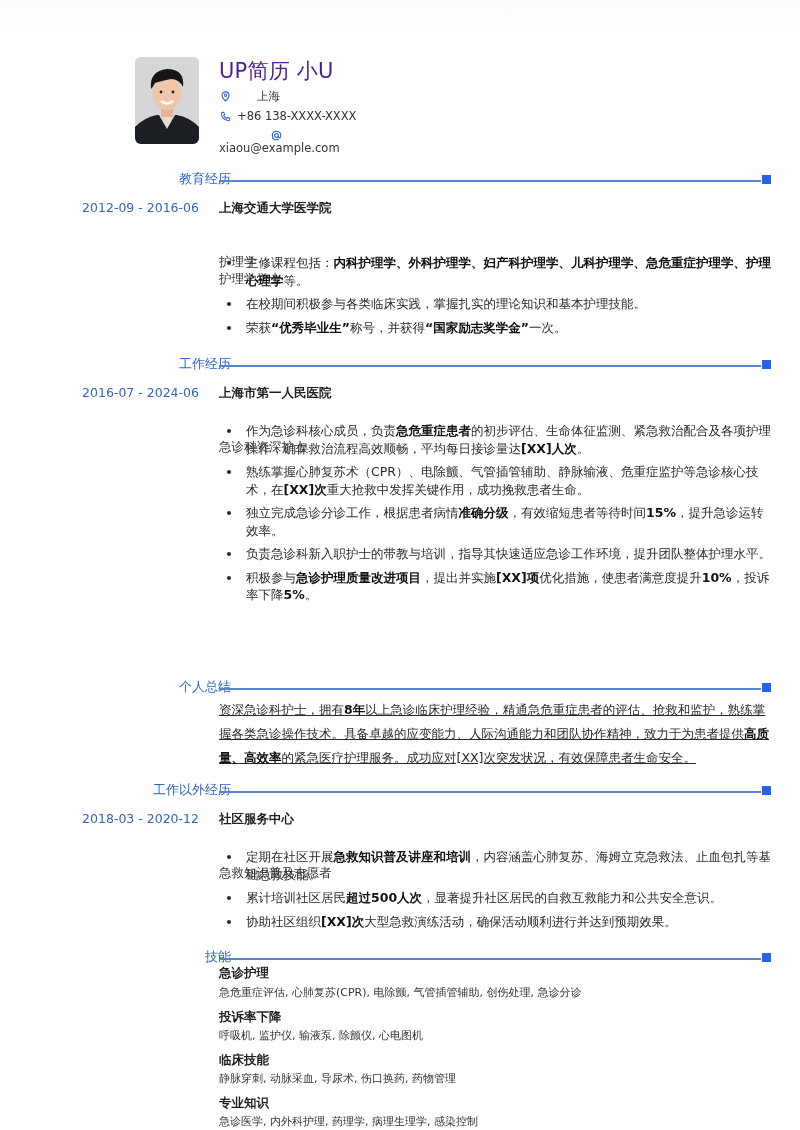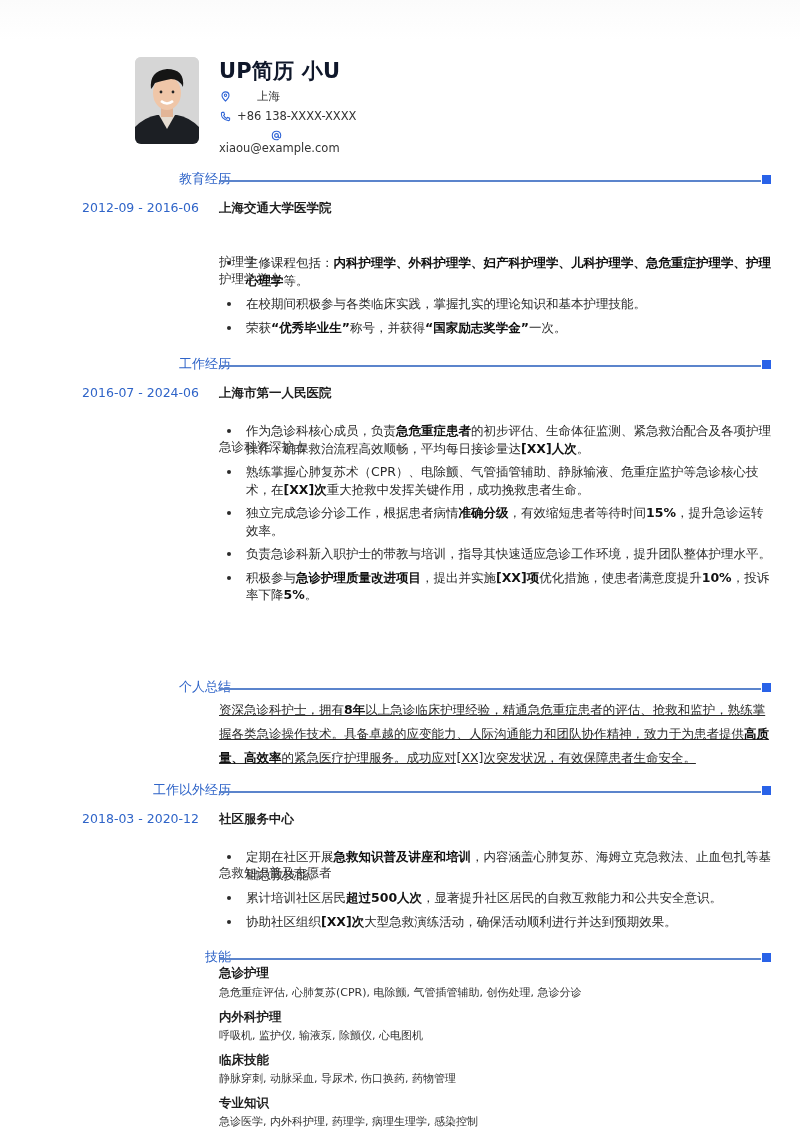--- a/index.html
+++ b/index.html
@@ -16,21 +16,21 @@
     
     .header { position: absolute; left: 135px; top: 57px; width: 600px; height: 90px; }
     .avatar {
       position: absolute; left: 0; top: 0; width: 64px; height: 87px;
       border-radius: 6px; overflow: hidden;
       background: linear-gradient(#dcdcdc, #cfcfcf);
     }
     .avatar svg { width: 64px; height: 87px; display: block; }
     .name {
       position: absolute; left: 84px; top: 0px;
-      font-size: 21px; font-weight: bold; color: #0f172a; letter-spacing: 0.2px;
+      font-size: 21px; font-weight: normal; color: #4c1d95; letter-spacing: 0.2px;
     }
     .contact { position: absolute; left: 84px; font-size: 11.5px; color: #333; display: flex; align-items: center; }
     .contact .ci { width: 12px; height: 12px; margin-right: 6px; display: inline-flex; align-items: center; justify-content: center; color: #2f64d6; }
     .contact .ci svg { width: 11px; height: 11px; }
     .c-loc { top: 32px; gap: 20px; }
     .c-phone { top: 52px; }
     .c-mail { top: 72px; flex-direction: column; }
 
     
     .section { position: absolute; left: 0; width: 800px; }
@@ -170,18 +170,18 @@
     </ul>
 </div>
 
 <div class="section" style="top:948px;">
   <div class="sec-title">技能</div>
   <div class="sec-line"></div>
   <div class="sec-square"></div>
 </div>
 <div class="skill-name" style="top:965px;">急诊护理</div>
 <div class="skill-items" style="top:985px;">急危重症评估, 心肺复苏(CPR), 电除颤, 气管插管辅助, 创伤处理, 急诊分诊</div>
-<div class="skill-name" style="top:1009px;">内外科护理</div>
+<div class="skill-name" style="top:1009px;">投诉率下降</div>
 <div class="skill-items" style="top:1028px;">呼吸机, 监护仪, 输液泵, 除颤仪, 心电图机</div>
 <div class="skill-name" style="top:1052px;">临床技能</div>
 <div class="skill-items" style="top:1071px;">静脉穿刺, 动脉采血, 导尿术, 伤口换药, 药物管理</div>
 <div class="skill-name" style="top:1095px;">专业知识</div>
 <div class="skill-items" style="top:1114px;">急诊医学, 内外科护理, 药理学, 病理生理学, 感染控制</div>
 
 </body></html>

